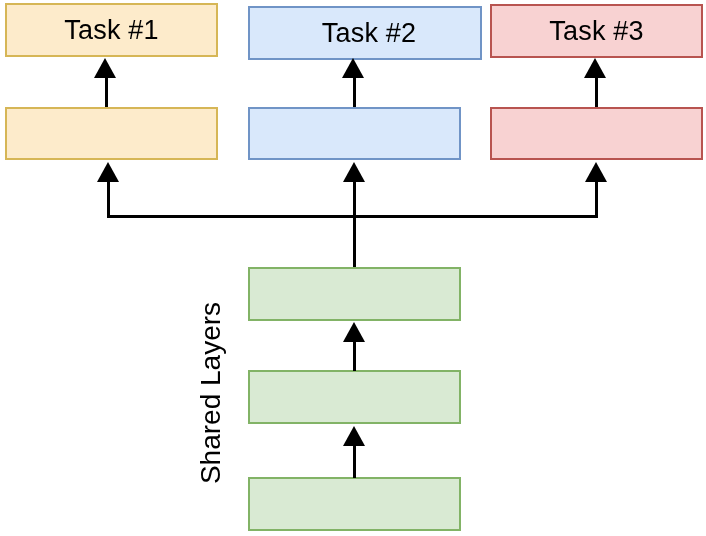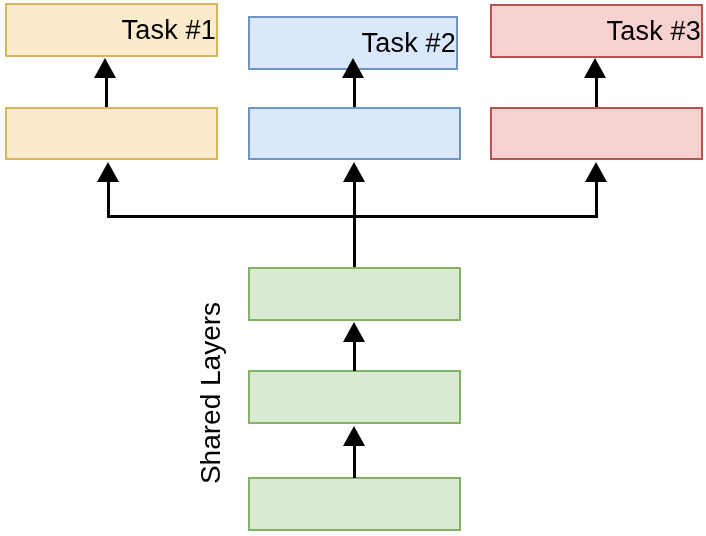--- a/index.html
+++ b/index.html
@@ -17,21 +17,21 @@
     background: #ffffff;
     overflow: hidden;
   }
   .node {
     position: absolute;
     box-sizing: border-box;
     border-width: 2px;
     border-style: solid;
     display: flex;
     align-items: center;
-    justify-content: flex-end;
+    justify-content: center;
     font-size: 27px;
     line-height: 1;
     color: #000000;
     letter-spacing: 0.2px;
   }
   .node-label {
     display: block;
     white-space: nowrap;
   }
   .task1 { background: #FDEBCB; border-color: #D6B656; }
@@ -67,21 +67,21 @@
 </style>
 </head>
 <body>
 
 <div id="canvas">
 
   <div class="node task1" style="left:5px; top:3px; width:213px; height:54px;">
     <span class="node-label">Task #1</span>
   </div>
 
-  <div class="node task2" style="left:248px; top:16px; width:210px; height:54px;padding-left:8px;">
+  <div class="node task2" style="left:248px; top:6px; width:234px; height:54px;padding-left:8px;">
     <span class="node-label">Task #2</span>
   </div>
 
   <div class="node task3" style="left:490px; top:4px; width:213px; height:54px;">
     <span class="node-label">Task #3</span>
   </div>
 
   <div class="node task1" style="left:5px; top:107px; width:213px; height:53px;">
     <span class="node-label"></span>
   </div>

